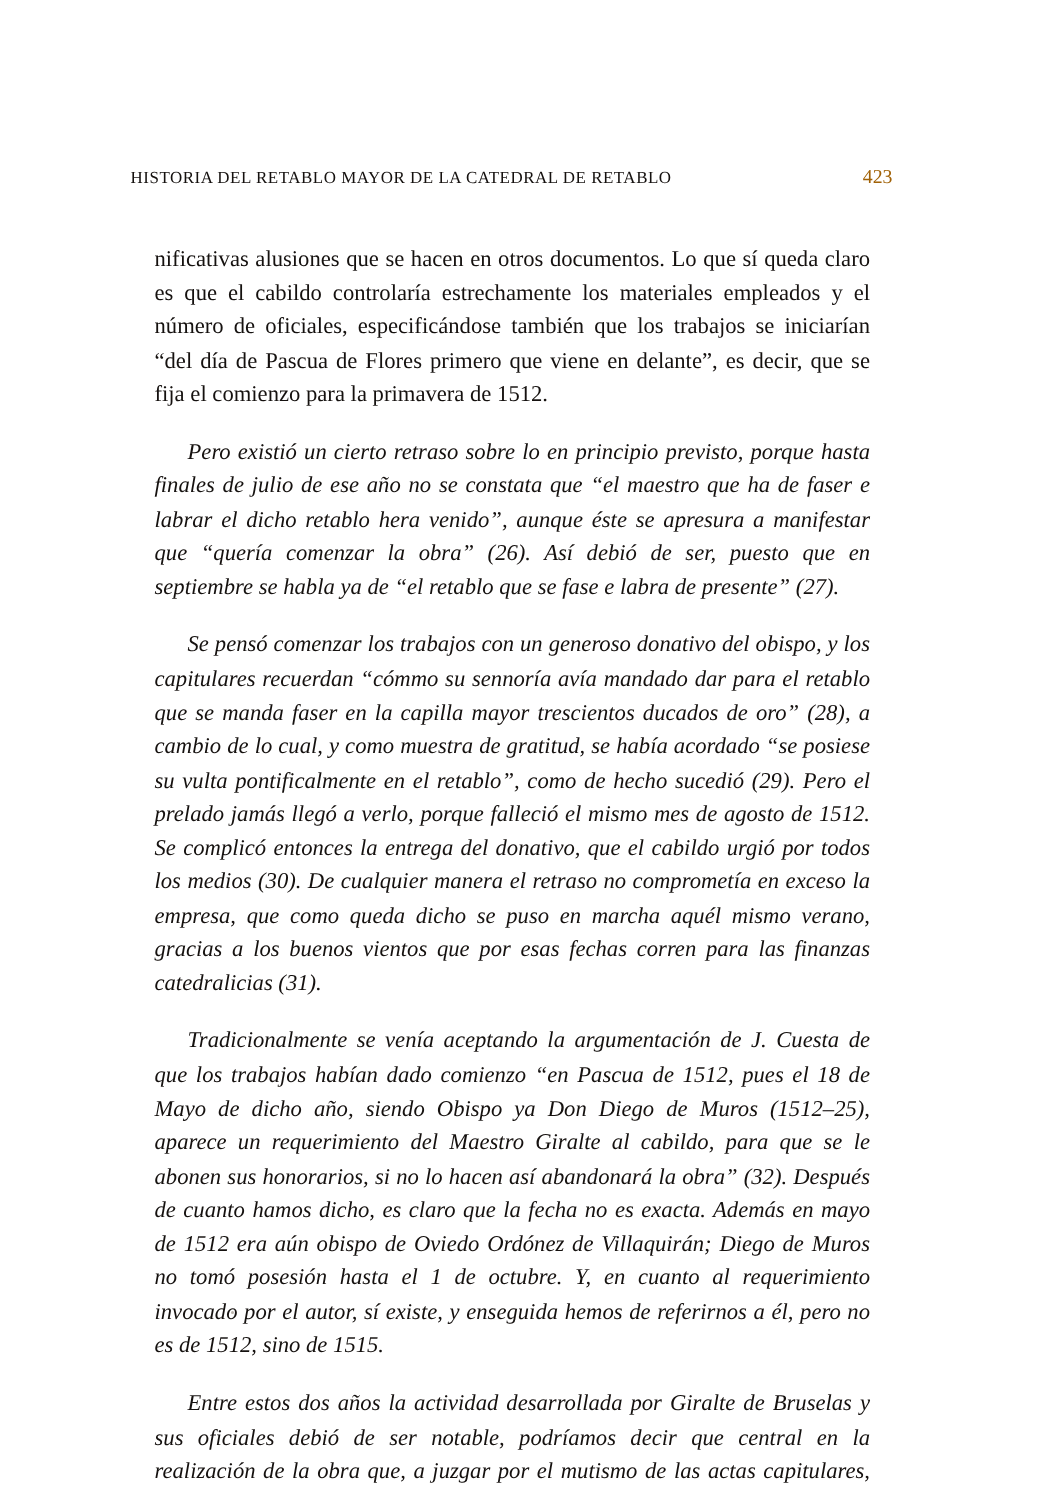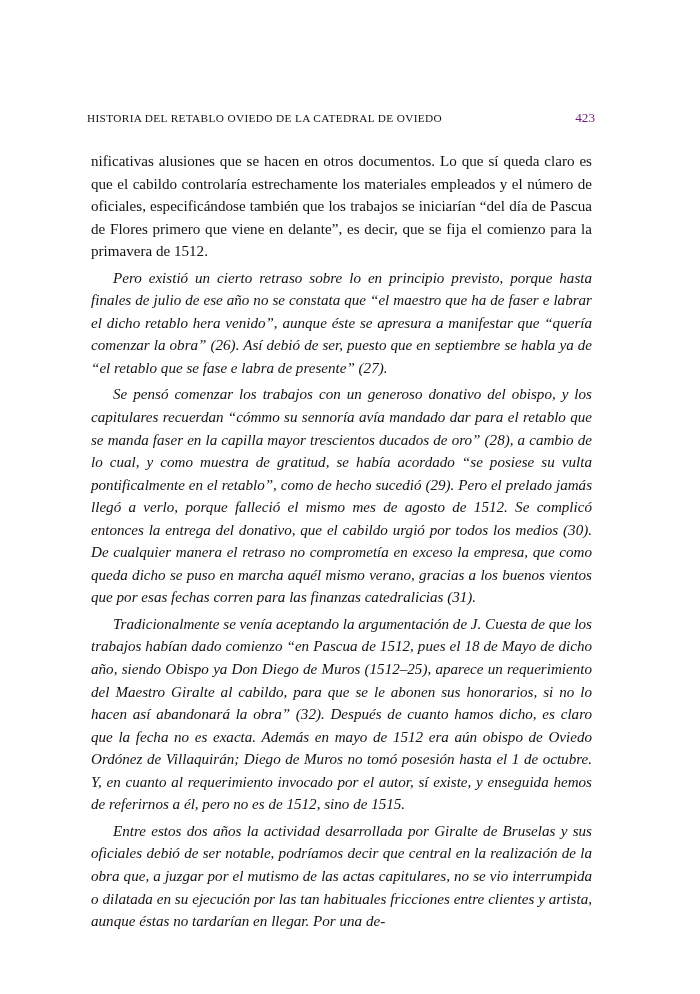--- a/index.html
+++ b/index.html
@@ -30,36 +30,36 @@
     align-items: baseline;
   }
   .running-head-title {
     font-size: 11.3px;
     letter-spacing: 0.35px;
     white-space: nowrap;
     color: #15110f;
   }
   .running-head-folio {
     font-size: 13.2px;
-    color: #701a75;
+    color: #a16207;
   }
   .body-text {
     position: absolute;
     top: 146px;
     left: 87px;
     width: 509px;
     font-size: 15.1px;
     line-height: 22.55px;
     text-align: justify;
     text-justify: inter-word;
     color: #15110f;
     hyphens: manual;
   }
   .body-text p {
-    margin: 4px;
+    margin: 16px;
     text-indent: 0;
   }
   .body-text p.indent {
     text-indent: 22px;
     font-style: italic;
   }
   .speck {
     position: absolute;
     left: 154px;
     top: 874px;
@@ -68,21 +68,21 @@
     background: #b9b2ab;
     border-radius: 50%;
   }
 </style>
 </head>
 <body>
 
 <div class="page">
 
   <div class="running-head">
-    <span class="running-head-title">HISTORIA DEL RETABLO OVIEDO DE LA CATEDRAL DE OVIEDO</span>
+    <span class="running-head-title">HISTORIA DEL RETABLO MAYOR DE LA CATEDRAL DE RETABLO</span>
     <span class="running-head-folio">423</span>
   </div>
 
   <div class="body-text">
     <p>nificativas alusiones que se hacen en otros documentos. Lo que sí queda claro es que el cabildo controlaría estrechamente los materiales empleados y el número de oficiales, especificándose también que los trabajos se iniciarían “del día de Pascua de Flores primero que viene en delante”, es decir, que se fija el comienzo para la primavera de 1512.</p>
     <p class="indent">Pero existió un cierto retraso sobre lo en principio previsto, porque hasta finales de julio de ese año no se constata que “el maestro que ha de faser e labrar el dicho retablo hera venido”, aunque éste se apresura a manifestar que “quería comenzar la obra” (26). Así debió de ser, puesto que en septiembre se habla ya de “el retablo que se fase e labra de presente” (27).</p>
     <p class="indent">Se pensó comenzar los trabajos con un generoso donativo del obispo, y los capitulares recuerdan “cómmo su sennoría avía mandado dar para el retablo que se manda faser en la capilla mayor trescientos ducados de oro” (28), a cambio de lo cual, y como muestra de gratitud, se había acordado “se posiese su vulta pontificalmente en el retablo”, como de hecho sucedió (29). Pero el prelado jamás llegó a verlo, porque falleció el mismo mes de agosto de 1512. Se complicó entonces la entrega del donativo, que el cabildo urgió por todos los medios (30). De cualquier manera el retraso no comprometía en exceso la empresa, que como queda dicho se puso en marcha aquél mismo verano, gracias a los buenos vientos que por esas fechas corren para las finanzas catedralicias (31).</p>
     <p class="indent">Tradicionalmente se venía aceptando la argumentación de J. Cuesta de que los trabajos habían dado comienzo “en Pascua de 1512, pues el 18 de Mayo de dicho año, siendo Obispo ya Don Diego de Muros (1512–25), aparece un requerimiento del Maestro Giralte al cabildo, para que se le abonen sus honorarios, si no lo hacen así abandonará la obra” (32). Después de cuanto hamos dicho, es claro que la fecha no es exacta. Además en mayo de 1512 era aún obispo de Oviedo Ordónez de Villaquirán; Diego de Muros no tomó posesión hasta el 1 de octubre. Y, en cuanto al requerimiento invocado por el autor, sí existe, y enseguida hemos de referirnos a él, pero no es de 1512, sino de 1515.</p>
     <p class="indent">Entre estos dos años la actividad desarrollada por Giralte de Bruselas y sus oficiales debió de ser notable, podríamos decir que central en la realización de la obra que, a juzgar por el mutismo de las actas capitulares, no se vio interrumpida o dilatada en su ejecución por las tan habituales fricciones entre clientes y artista, aunque éstas no tardarían en llegar. Por una de-</p>
   </div>

